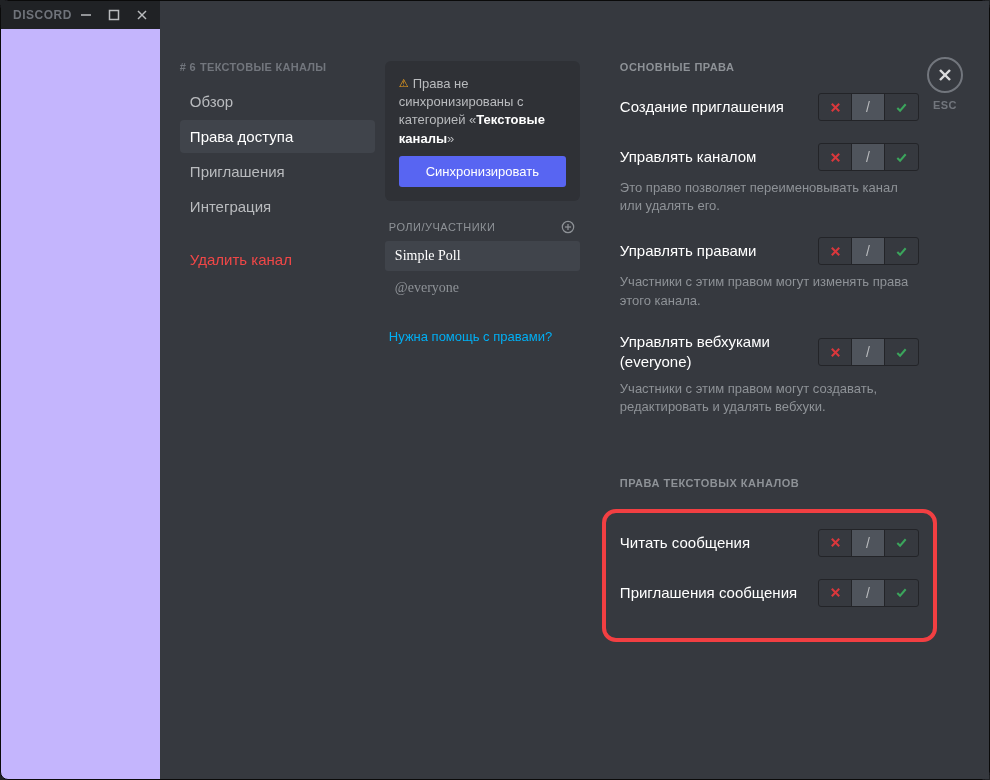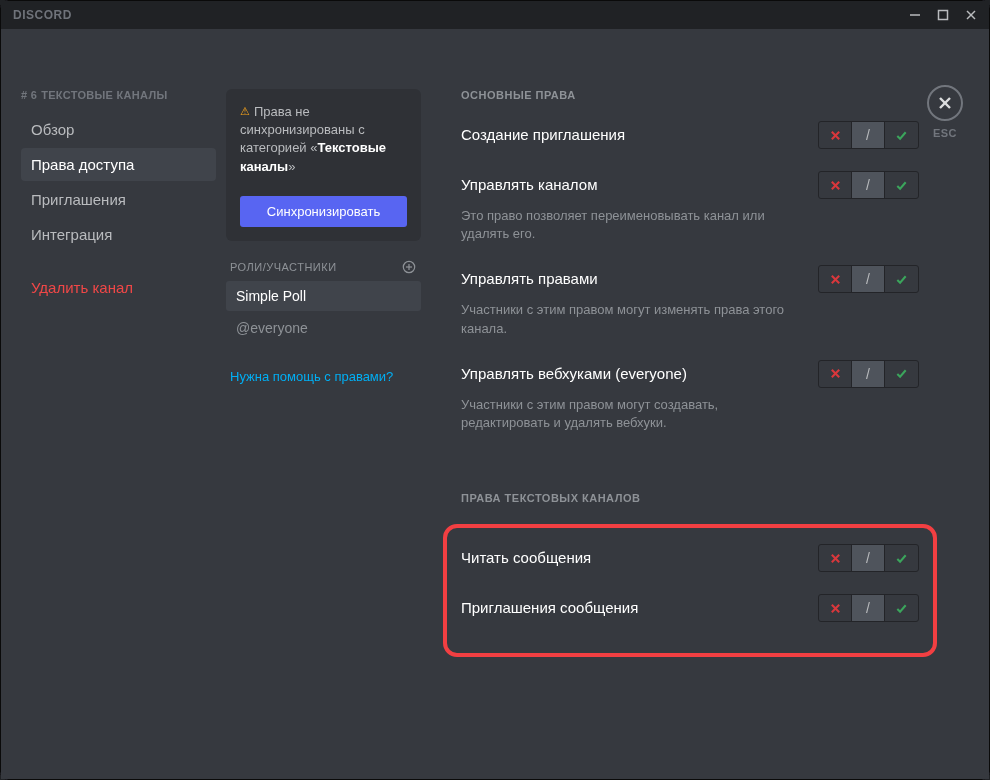--- a/index.html
+++ b/index.html
@@ -10,21 +10,20 @@
     color: #dcddde;
     font-size: 14px;
   }
   .app-frame {
     width: 990px;
     height: 780px;
     border: 1px solid #0a0a0a;
     border-radius: 8px;
     background: #c4b5fd;
     display: flex;
-    flex-direction: column;
     position: relative;
   }
   .titlebar {
     height: 28px;
     background: #202225;
     display: flex;
     align-items: center;
     justify-content: space-between;
     padding: 0 4px 0 12px;
     font-size: 12px;
@@ -91,21 +90,21 @@
     line-height: 1.4;
   }
   .sync-card .warn-icon {
     color: #faa61a;
     margin-right: 4px;
     font-size: 11px;
     vertical-align: 1px;
   }
   .sync-card .catname { color: #fff; font-weight: 600; }
   .sync-btn {
-    margin-top: 20px;
+    margin-top: 8px;
     width: 100%;
     background: #5865f2;
     color: #fff;
     font-size: 13px;
     font-weight: 500;
     border: none;
     border-radius: 3px;
     padding: 8px 0;
     cursor: pointer;
   }
@@ -124,20 +123,21 @@
     display: flex; align-items: center; justify-content: center;
     cursor: pointer;
   }
   .role-item {
     color: #8e9297;
     font-size: 14px;
     padding: 7px 10px;
     border-radius: 3px;
     cursor: pointer;
     margin-bottom: 2px;
+    font-family: Liberation Serif, serif;
   }
   .role-item.selected {
     background: #40444b;
     color: #fff;
   }
   .help-link {
     color: #00aff4;
     font-size: 13px;
     margin-top: 24px;
     padding: 0 4px;

